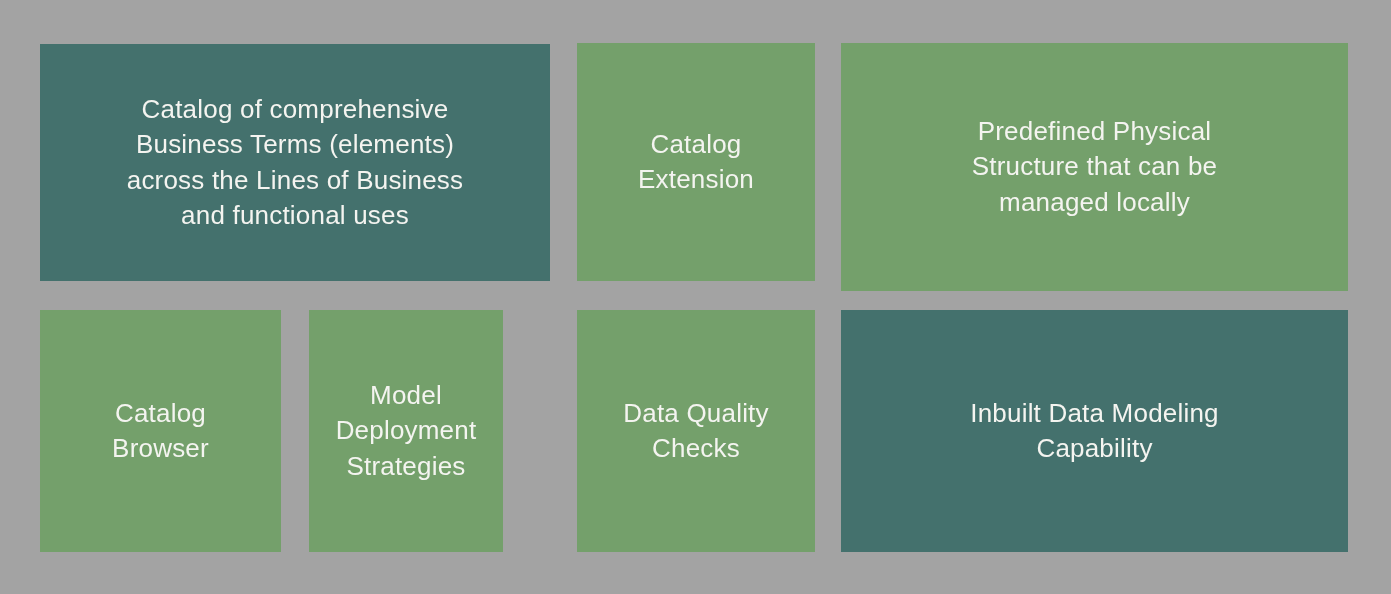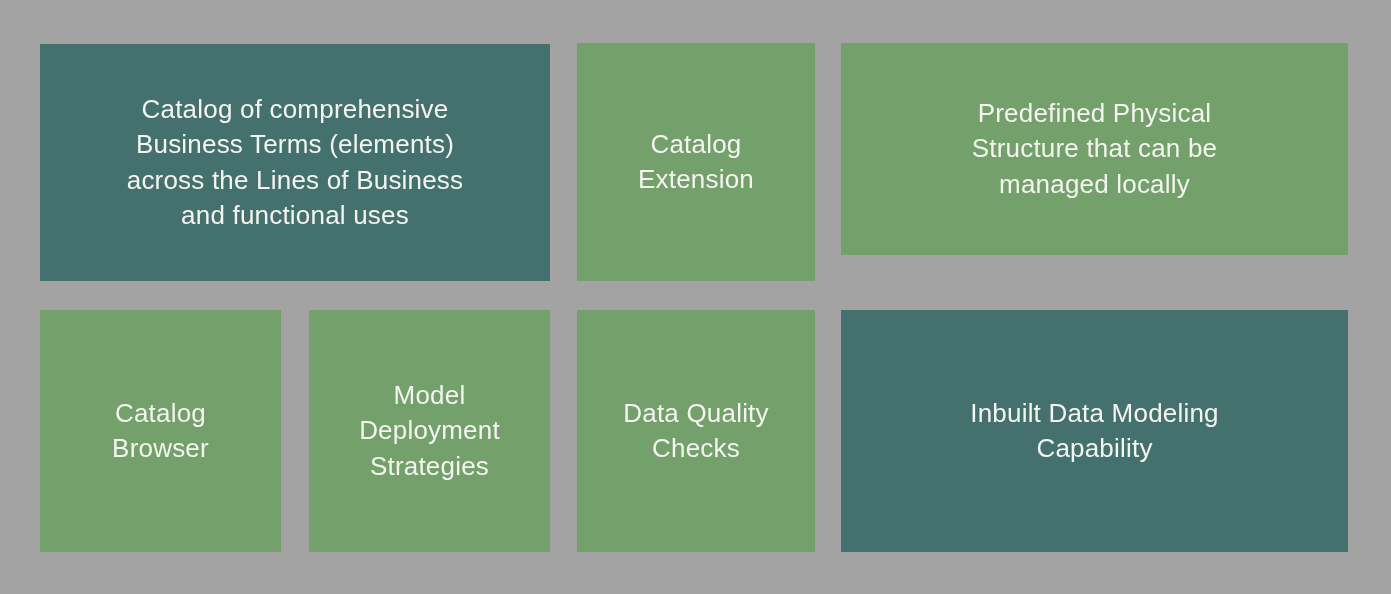--- a/index.html
+++ b/index.html
@@ -30,23 +30,23 @@
     color: #F4F4F0;
     font-size: 26px;
     line-height: 1.35;
     font-weight: 400;
     white-space: pre-line;
     letter-spacing: 0.2px;
   }
   
   .pos-1 { left: 40px;  top: 44px;  width: 510px; height: 237px; }
   .pos-2 { left: 577px; top: 43px;  width: 238px; height: 238px; }
-  .pos-3 { left: 841px; top: 43px;  width: 507px; height: 212px; }
+  .pos-3 { left: 841px; top: 43px;  width: 507px; height: 248px; }
   .pos-4 { left: 40px;  top: 310px; width: 241px; height: 242px; }
-  .pos-5 { left: 309px; top: 310px; width: 241px; height: 242px; }
+  .pos-5 { left: 309px; top: 310px; width: 194px; height: 242px; }
   .pos-6 { left: 577px; top: 310px; width: 238px; height: 242px; text-align: center; }
   .pos-7 { left: 841px; top: 310px; width: 507px; height: 242px; justify-content: center; }
 </style>
 </head>
 <body>
 
 <div class="canvas">
 
   <div class="tile pos-1" data-variant="teal">
     <span class="tile-label">Catalog of comprehensive

